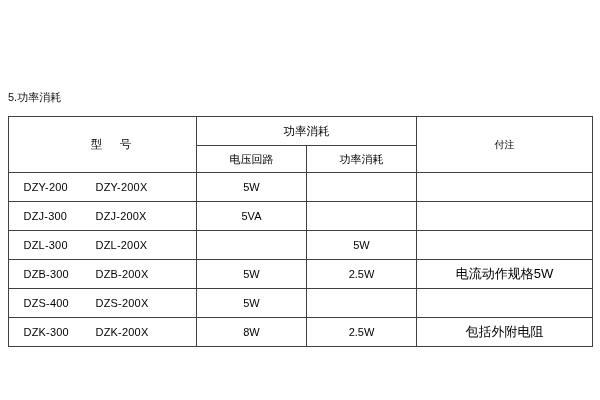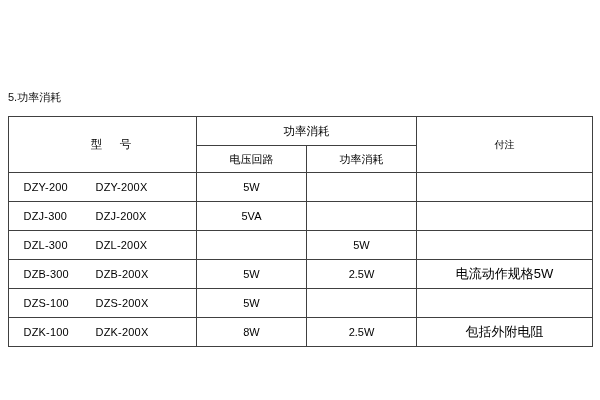--- a/index.html
+++ b/index.html
@@ -159,31 +159,31 @@
               <span class="m1">DZB-300</span><span class="m2">DZB-200X</span>
             </span>
           </td>
           <td class="val">5W</td>
           <td class="val">2.5W</td>
           <td class="note">电流动作规格5W</td>
         </tr>
         <tr>
           <td class="model-cell">
             <span class="model-inner">
-              <span class="m1">DZS-100</span><span class="m2">DZS-200X</span>
+              <span class="m1">DZS-400</span><span class="m2">DZS-200X</span>
             </span>
           </td>
           <td class="val">5W</td>
           <td class="val"></td>
           <td class="note"></td>
         </tr>
         <tr>
           <td class="model-cell">
             <span class="model-inner">
-              <span class="m1">DZK-100</span><span class="m2">DZK-200X</span>
+              <span class="m1">DZK-300</span><span class="m2">DZK-200X</span>
             </span>
           </td>
           <td class="val">8W</td>
           <td class="val">2.5W</td>
           <td class="note">包括外附电阻</td>
         </tr>
       </tbody>
     </table>
   </div>
 

